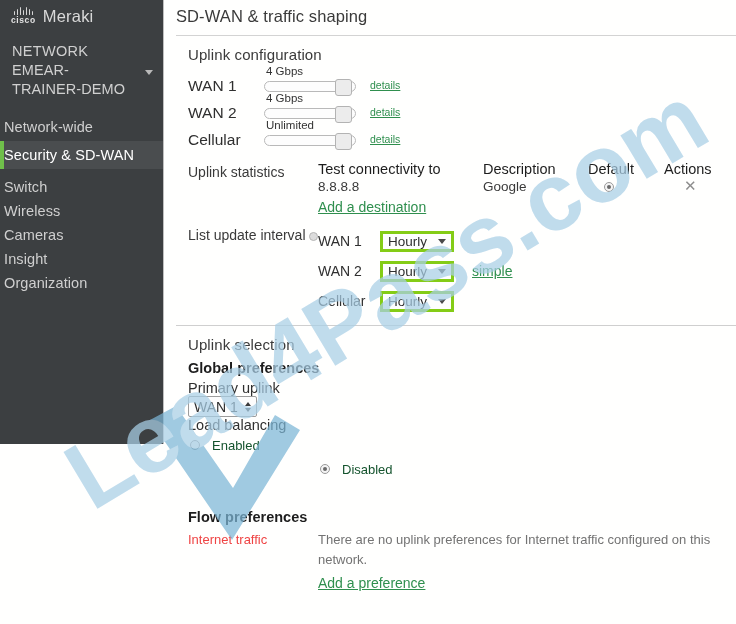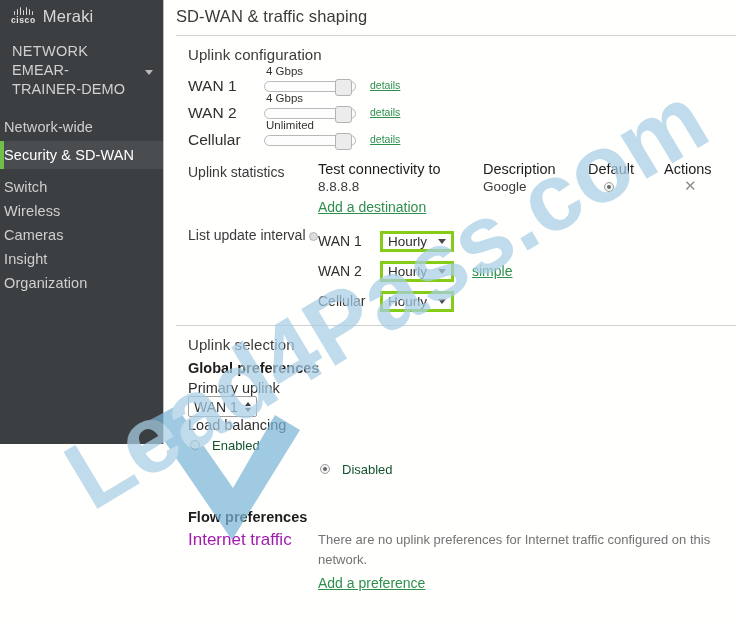--- a/index.html
+++ b/index.html
@@ -383,22 +383,22 @@
   .radio-line .radio { margin-right: 12px; margin-left: 2px; }
   .radio-line span.rl {
     font-size: 13px;
     color: #14532d;
   }
   .radio-stack { margin-left: 130px; }
 
   .flow-row { display: flex; margin-top: 5px; }
   .flow-label {
     width: 130px;
-    font-size: 17px;
-    color: #a21caf;
+    font-size: 13px;
+    color: #ef4444;
     line-height: 20px;
   }
   .flow-text {
     flex: 1;
     font-size: 13px;
     color: #737373;
     line-height: 20px;
     max-width: 395px;
   }
 

